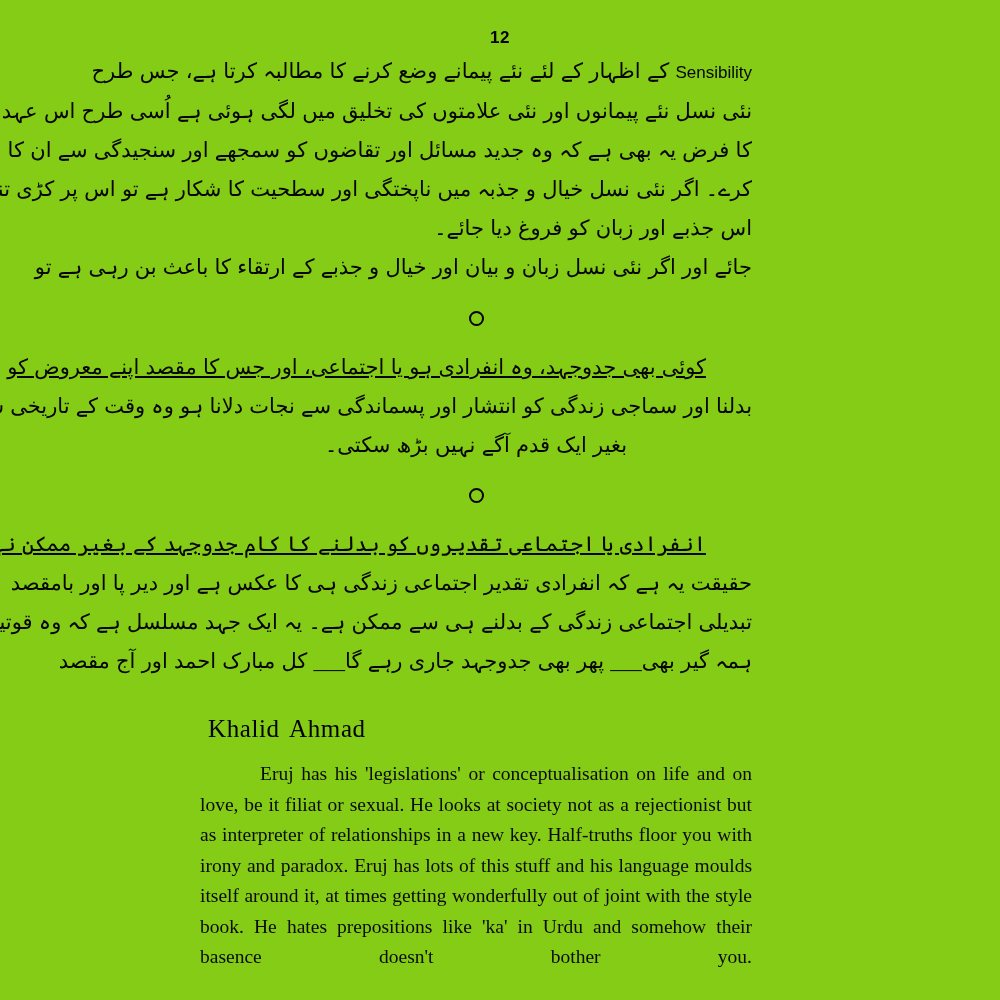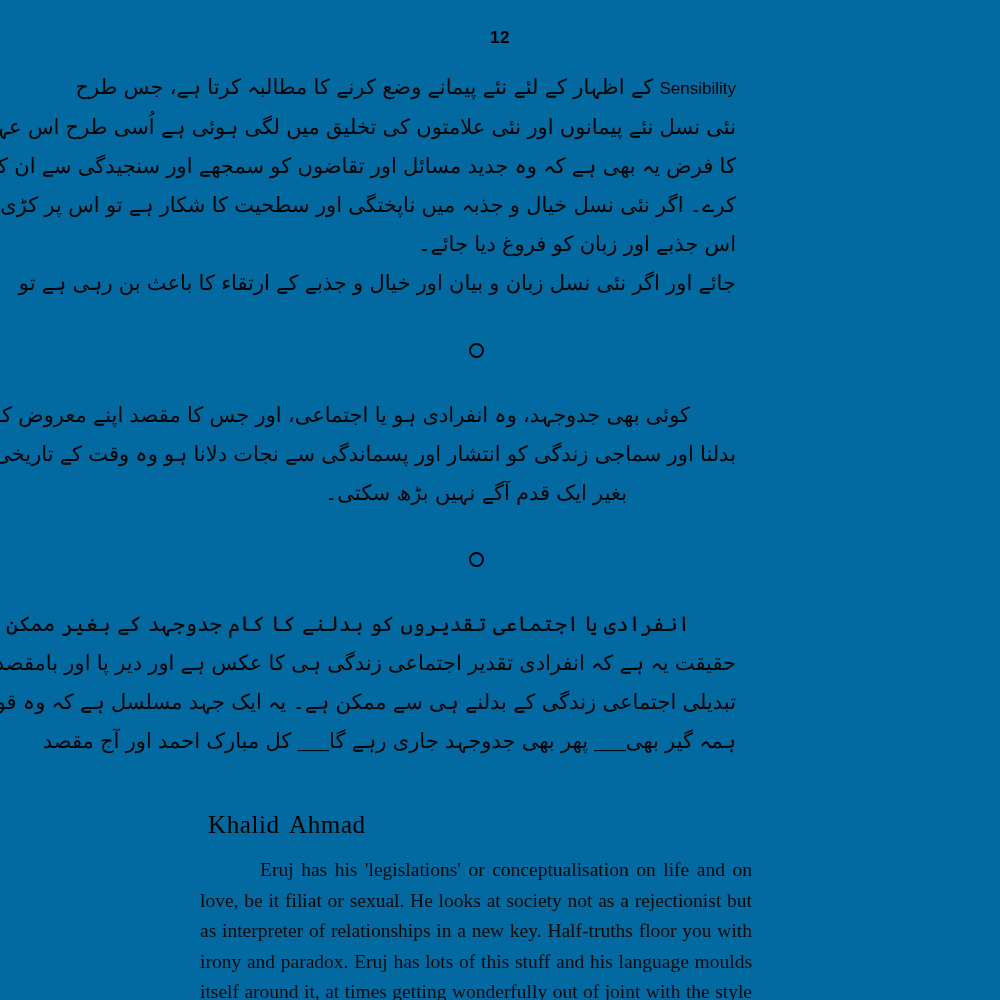--- a/index.html
+++ b/index.html
@@ -15,21 +15,21 @@
     color: #000000;
     overflow: hidden;
   }
 
   .page {
     position: absolute;
     left: 0;
     top: 0;
     width: 1000px;
     height: 1000px;
-    background: #0369a1;
+    background: #84cc16;
   }
 
   
   .page-number {
     position: absolute;
     top: 28px;
     left: 0;
     width: 1000px;
     text-align: center;
     font-family: "Liberation Sans", "DejaVu Sans", sans-serif;
@@ -50,38 +50,39 @@
   
   .urdu-block {
     direction: rtl;
     text-align: justify;
     text-align-last: center;
     unicode-bidi: isolate;
     font-family: "Liberation Serif", "DejaVu Serif", serif;
     font-size: 21px;
     line-height: 39px;
     color: #050505;
-    margin: 16px;
+    margin: 0;
     word-spacing: 1px;
   }
   .urdu-block.first-para {
     text-align-last: right;
   }
   .urdu-block .latin-inline {
     font-family: "Liberation Sans", "DejaVu Sans", sans-serif;
     font-size: 17px;
     direction: ltr;
     unicode-bidi: isolate;
   }
   .urdu-line {
     display: block;
     white-space: nowrap;
   }
   .urdu-line.indent-start {
     padding-right: 46px;
+    text-decoration: underline;
   }
   .urdu-line.center-last {
     text-align: center;
   }
   .urdu-line.right-last {
     text-align: right;
   }
 
   
   .ornament {

